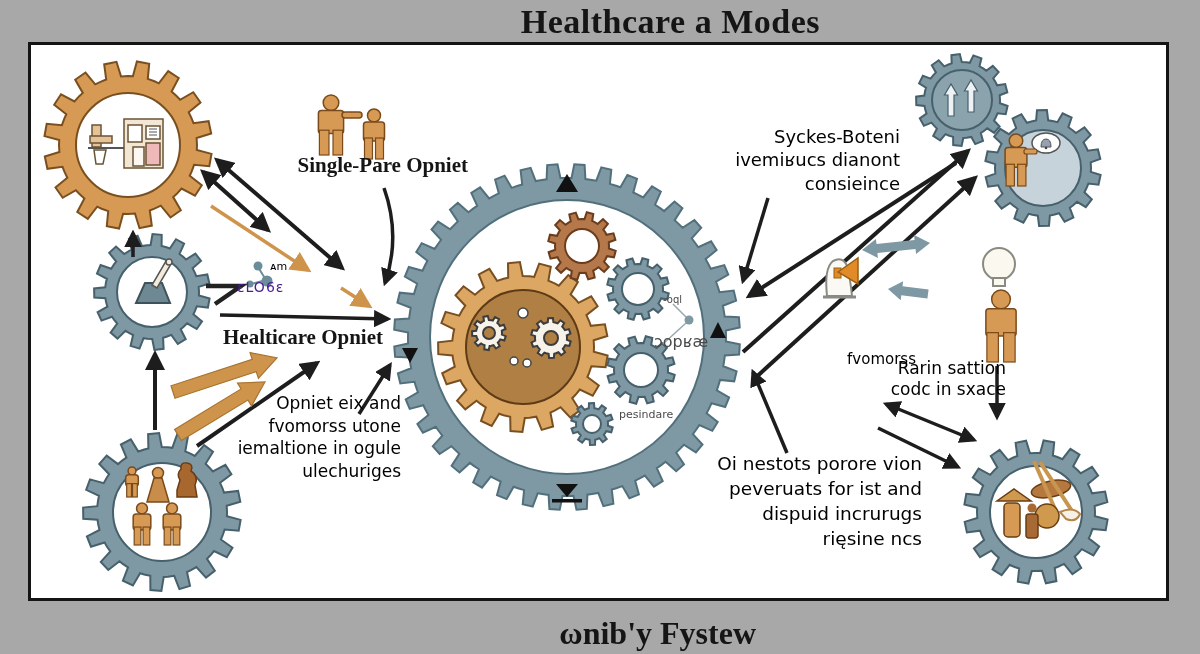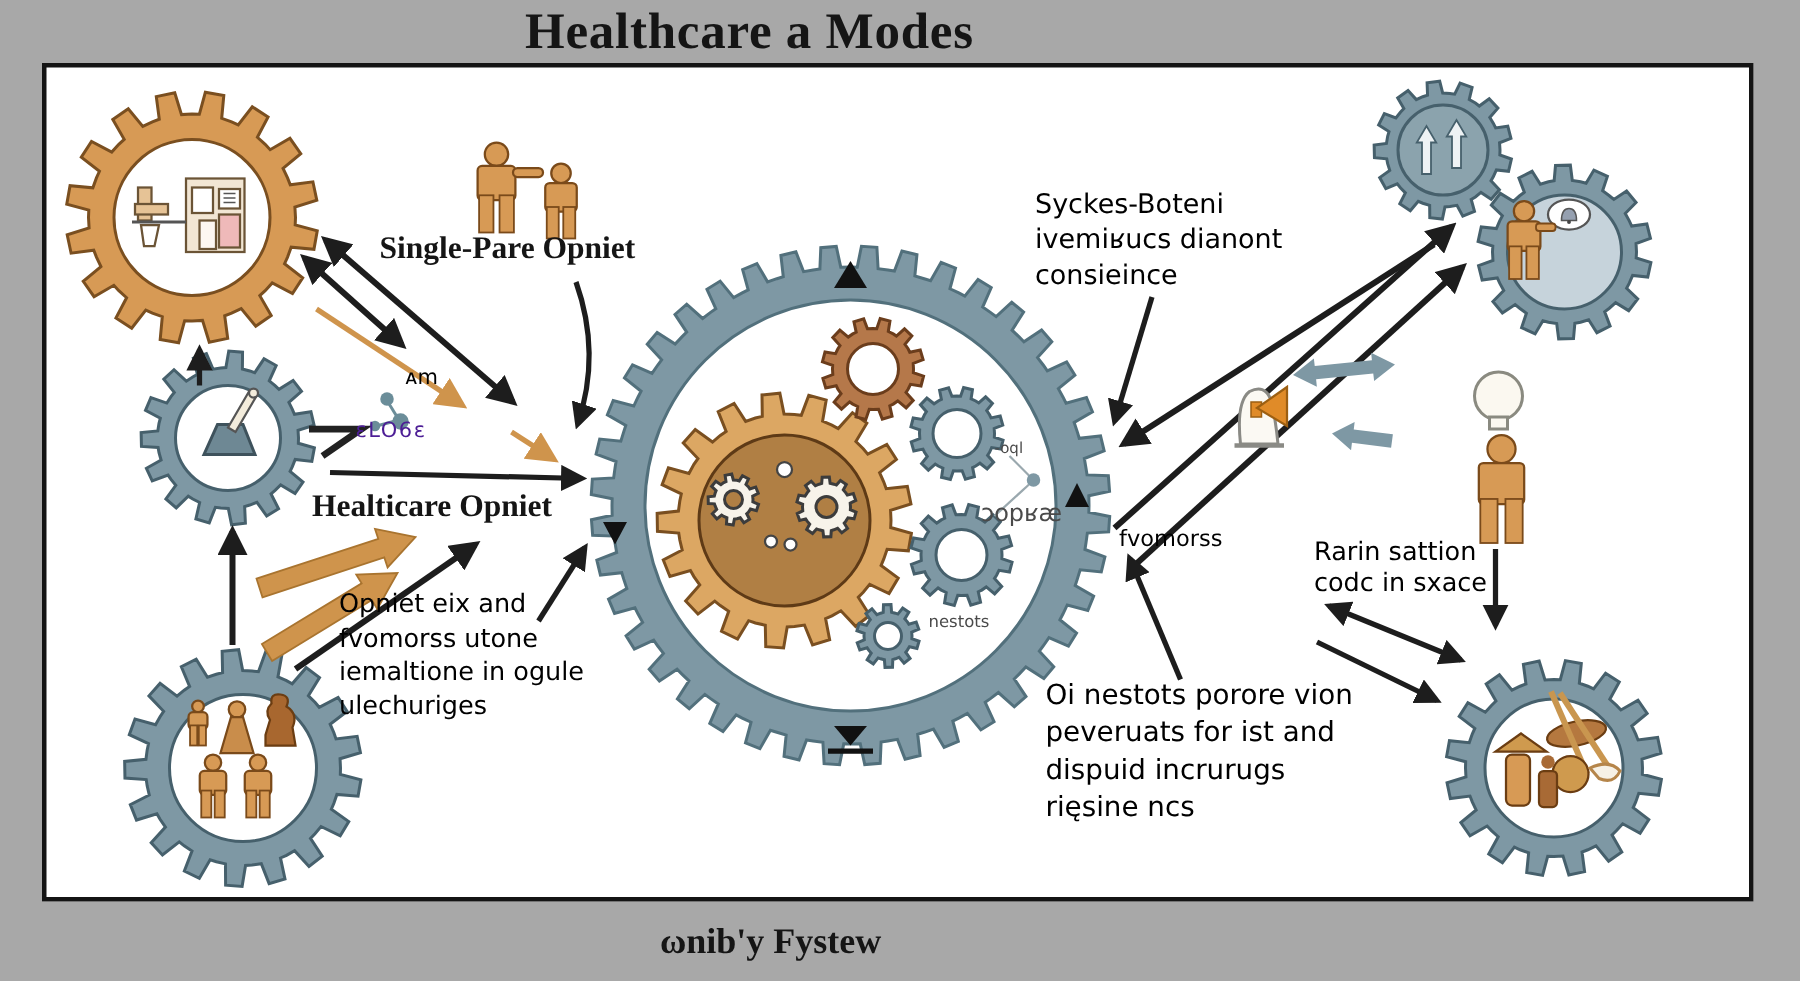--- a/index.html
+++ b/index.html
@@ -4,21 +4,21 @@
 <style>
   html,body{margin:0;padding:0;background:#a8a8a8}
   .stage{position:relative;width:1200px;height:654px;background:#a8a8a8;overflow:hidden;
          font-family:"DejaVu Sans",sans-serif}
   .panel{position:absolute;left:28px;top:42px;width:1141px;height:559px;background:#ffffff;
          border:3px solid #141414;box-sizing:border-box}
   svg.diagram{position:absolute;left:0;top:0}
   .t{position:absolute;color:#1c1c1c}
   .serifb{font-family:"Liberation Serif","DejaVu Serif",serif;font-weight:700;color:#151515}
   .note{font-family:"DejaVu Sans",sans-serif;color:#000000;white-space:pre-line}
-  .c{text-align:left}
+  .c{text-align:right}
 </style>
 </head>
 <body>
 
 <div class="stage">
 
   <div class="panel"></div>
 
   <svg class="diagram" width="1200" height="654" viewBox="0 0 1200 654">
     <defs>
@@ -246,31 +246,31 @@
           <rect x="1003.6288" y="332.64" width="11.4912" height="29.360000000000014" fill="#d79a55" stroke="#7a4a1a" stroke-width="1.2"></rect>
         </g>
       </g>
   </svg>
 
   <div class="t serifb c" style="left:350px;top:3px;width:470px;font-size:34px;letter-spacing:.5px">Healthcare a Modes</div>
   <div class="t serifb c" style="left:253px;top:153px;width:215px;font-size:21px">Single-Pare Opniet</div>
   <div class="t serifb c" style="left:208px;top:325px;width:175px;font-size:21px">Healticare Opniet</div>
   <div class="t note c" style="left:746px;top:350px;width:170px;font-size:15px">fvomorss</div>
   <div class="t note" style="left:237px;top:279px;font-size:14px;letter-spacing:1px;color:#4c1d95">ɛLO6ɛ</div>
-  <div class="t note" style="left:270px;top:244px;font-size:14px">ᴀm</div>
+  <div class="t note" style="left:270px;top:260px;font-size:11px">ᴀm</div>
   <div class="t note c" style="left:226px;top:392px;width:175px;font-size:17px;line-height:1.33">Opniet eix and
 fvomorss utone
 iemaltione in ogule
 ulechuriges</div>
   <div class="t note c" style="left:690px;top:125px;width:210px;font-size:18px;line-height:1.3">Syckes-Boteni
 ivemiʁucs dianont
 consieince</div>
   <div class="t note c" style="left:876px;top:358px;width:130px;font-size:17px;line-height:1.25">Rarin sattion
 codc in sxace</div>
   <div class="t note c" style="left:697px;top:452px;width:225px;font-size:18.5px;line-height:1.35">Oi nestots porore vion
 peveruats for ist and
 dispuid incrurugs
 rięsine ncs</div>
   <div class="t note" style="left:663px;top:294px;font-size:10px;color:#4a4a4a">-oql</div>
   <div class="t note" style="left:654px;top:332px;font-size:16px;color:#4a4a4a">ɔopʁæ</div>
-  <div class="t note" style="left:619px;top:408px;font-size:11px;color:#4a4a4a">nestots</div>
-  <div class="t serifb c" style="left:440px;top:615px;width:340px;font-size:24px">ωnib'y Fystew</div>
+  <div class="t note" style="left:619px;top:408px;font-size:11px;color:#4a4a4a">pesindare</div>
+  <div class="t serifb c" style="left:416px;top:615px;width:340px;font-size:32px">ωnib'y Fystew</div>
 </div>
 
 </body></html>

